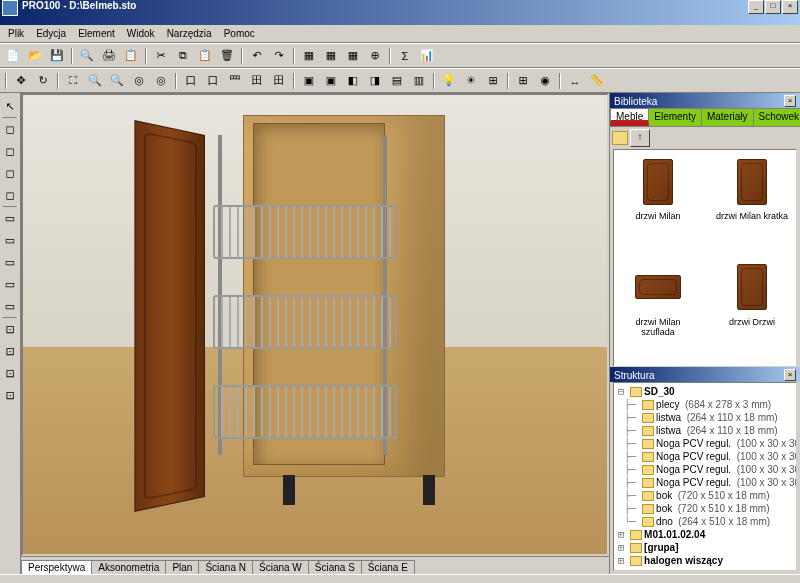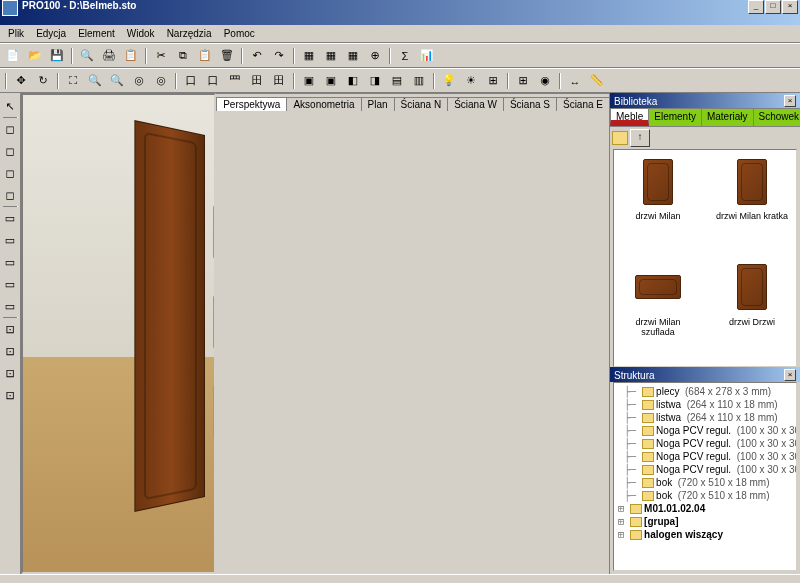--- a/index.html
+++ b/index.html
@@ -8,21 +8,21 @@
 .titlebar .title{flex:1;font-weight:bold;font-size:10px}
 .titlebar .winbtn{width:14px;height:12px;background:#d4d0c8;border:1px solid;border-color:#fff #404040 #404040 #fff;margin-left:1px;font-size:8px;text-align:center;line-height:10px;color:#000}
 .menubar{height:17px;background:#d4d0c8;display:flex;align-items:center;padding:0 2px;border-bottom:1px solid #808080}
 .menubar span{padding:2px 6px;cursor:default}
 .toolbar{height:23px;background:#d4d0c8;display:flex;align-items:center;padding:0 2px;border-bottom:1px solid #808080;border-top:1px solid #fff}
 .tb-btn{width:18px;height:18px;margin:0 1px;border:1px solid transparent;display:flex;align-items:center;justify-content:center;font-size:11px}
 .tb-sep{width:1px;height:16px;background:#808080;margin:0 3px;border-right:1px solid #fff}
 .main{display:flex;height:481px}
 .leftbar{width:20px;background:#d4d0c8;display:flex;flex-direction:column;align-items:center;padding-top:2px;border-right:1px solid #808080}
 .leftbar .tb-btn{margin:1px 0}
-.viewport{flex:1;display:flex;flex-direction:row}
+.viewport{flex:1;display:flex;flex-direction:column}
 .view3d{flex:1;background:linear-gradient(to bottom,#e8e5dd 0%,#d8d4c8 55%,#c9a86e 55%,#b89258 100%);position:relative;border:2px inset #d4d0c8;overflow:hidden}
 .cabinet{position:absolute;left:100px;top:20px;width:360px;height:420px}
 .cab-body{position:absolute;left:120px;top:0;width:200px;height:360px;background:linear-gradient(135deg,#d4a968,#b8904e);border:1px solid #8a6a3a;box-shadow:inset -40px 0 30px rgba(0,0,0,0.15)}
 .cab-inside{position:absolute;left:130px;top:8px;width:130px;height:340px;background:#c09858;border:1px solid #7a5a2e;box-shadow:inset 4px 4px 15px rgba(0,0,0,0.3)}
 .cab-door{position:absolute;left:10px;top:20px;width:70px;height:360px;background:linear-gradient(to right,#6b3410,#8b4518,#5a2c0c);border:1px solid #3a1c06;transform:perspective(400px) rotateY(25deg);transform-origin:right center}
 .cab-door::before{content:"";position:absolute;left:8px;top:8px;right:8px;bottom:8px;border:2px solid rgba(0,0,0,0.25);border-radius:6px}
 .cab-baskets{position:absolute;left:90px;top:60px;width:180px;height:300px}
 .basket{position:absolute;left:0;width:180px;height:50px;border:2px solid #999;border-radius:3px;background:repeating-linear-gradient(90deg,transparent 0,transparent 6px,#aaa 6px,#aaa 8px)}
 .basket.b1{top:30px}
 .basket.b2{top:120px}
@@ -232,29 +232,31 @@
           <div>drzwi Drzwi</div>
         </div>
       </div>
 
     <div class="struct">
       <div class="panel-title">
         <span>Struktura</span>
         <span class="x">×</span>
       </div>
       <div class="tree" id="tree">
+          <div class="tree-item bold"><span class="tree-line">⊟ </span><span class="ico"></span>SD_30</div>
           <div class="tree-item"><span class="tree-line">&nbsp;├─ </span><span class="ico"></span>plecy&nbsp;&nbsp;<span class="dims">(684 x 278 x 3 mm)</span></div>
           <div class="tree-item"><span class="tree-line">&nbsp;├─ </span><span class="ico"></span>listwa&nbsp;&nbsp;<span class="dims">(264 x 110 x 18 mm)</span></div>
           <div class="tree-item"><span class="tree-line">&nbsp;├─ </span><span class="ico"></span>listwa&nbsp;&nbsp;<span class="dims">(264 x 110 x 18 mm)</span></div>
           <div class="tree-item"><span class="tree-line">&nbsp;├─ </span><span class="ico"></span>Noga PCV regul.&nbsp;&nbsp;<span class="dims">(100 x 30 x 30 mm)</span></div>
           <div class="tree-item"><span class="tree-line">&nbsp;├─ </span><span class="ico"></span>Noga PCV regul.&nbsp;&nbsp;<span class="dims">(100 x 30 x 30 mm)</span></div>
           <div class="tree-item"><span class="tree-line">&nbsp;├─ </span><span class="ico"></span>Noga PCV regul.&nbsp;&nbsp;<span class="dims">(100 x 30 x 30 mm)</span></div>
           <div class="tree-item"><span class="tree-line">&nbsp;├─ </span><span class="ico"></span>Noga PCV regul.&nbsp;&nbsp;<span class="dims">(100 x 30 x 30 mm)</span></div>
           <div class="tree-item"><span class="tree-line">&nbsp;├─ </span><span class="ico"></span>bok&nbsp;&nbsp;<span class="dims">(720 x 510 x 18 mm)</span></div>
           <div class="tree-item"><span class="tree-line">&nbsp;├─ </span><span class="ico"></span>bok&nbsp;&nbsp;<span class="dims">(720 x 510 x 18 mm)</span></div>
+          <div class="tree-item"><span class="tree-line">&nbsp;└─ </span><span class="ico"></span>dno&nbsp;&nbsp;<span class="dims">(264 x 510 x 18 mm)</span></div>
           <div class="tree-item bold"><span class="tree-line">⊞ </span><span class="ico"></span>M01.01.02.04</div>
           <div class="tree-item bold"><span class="tree-line">⊞ </span><span class="ico"></span>[grupa]</div>
           <div class="tree-item bold"><span class="tree-line">⊞ </span><span class="ico"></span>halogen wiszący</div>
         </div>
     </div>
   </div>
 </div>
 
 <div class="footer"></div>
 

